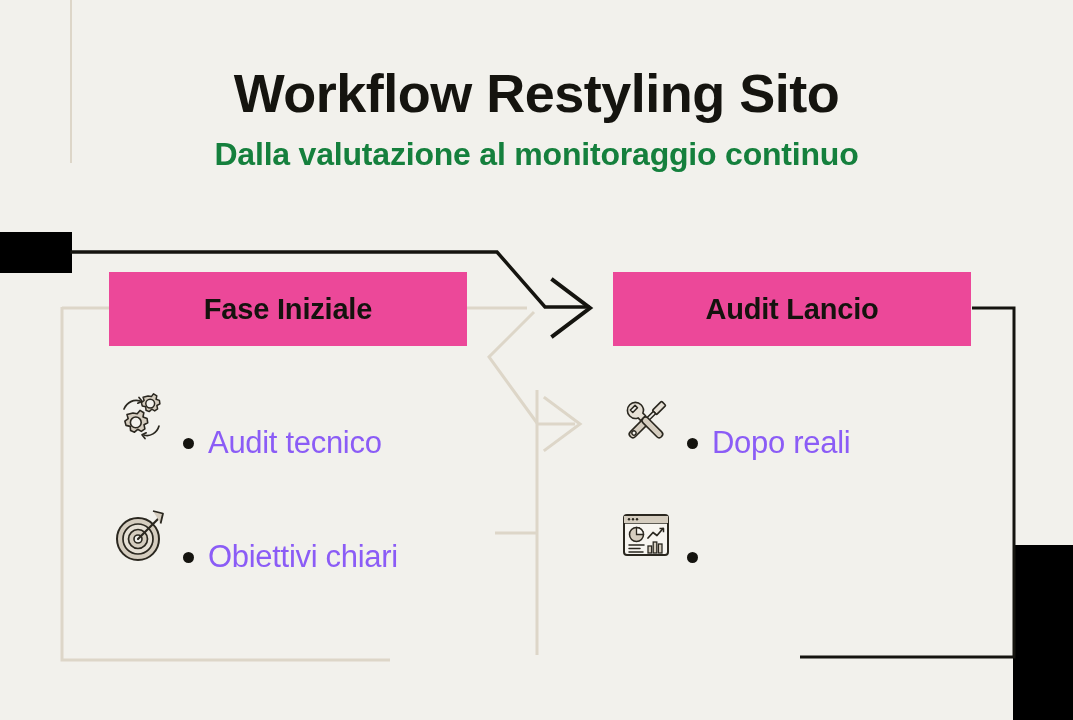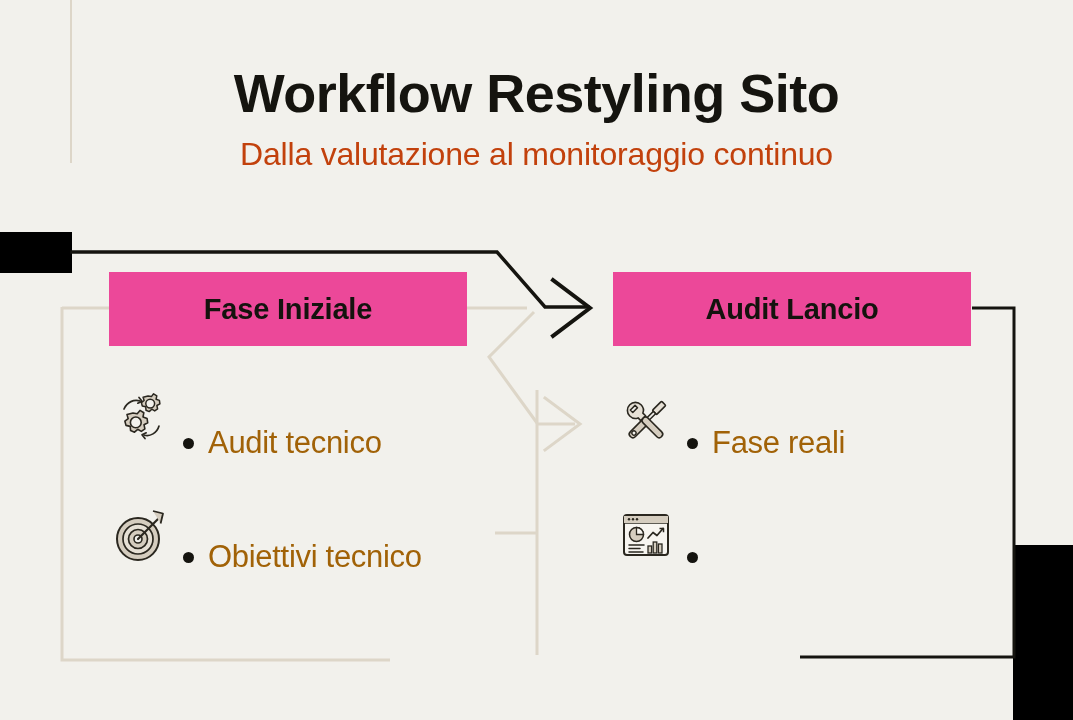--- a/index.html
+++ b/index.html
@@ -24,21 +24,21 @@
   svg.lines{ position:absolute; left:0; top:0; width:1073px; height:720px; overflow:visible; }
 
   
   .title-wrap{ position:absolute; left:0; top:62px; width:1073px; text-align:center; }
   .title{
     font-size:54px; font-weight:bold; color:#15140f;
     letter-spacing:-0.5px; line-height:1.15;
   }
   .subtitle{
     margin-top:12px;
-    font-size:32px; font-weight:400; color:#c2410c;
+    font-size:32px; font-weight:700; color:#15803d;
     letter-spacing:-0.2px;
   }
 
   
   .col{ position:absolute; top:272px; width:358px; }
   .col-left{ left:109px; }
   .col-right{ left:613px; }
 
   .phase-header{
     height:74px;
@@ -57,21 +57,21 @@
     margin-bottom:40px;
   }
   .item-icon{
     width:66px; height:60px;
     flex:0 0 66px;
     display:flex; align-items:center; justify-content:center;
   }
   .item-text{
     display:flex; align-items:center; gap:14px;
     margin-left:8px;
-    font-size:31px; color:#a16207; letter-spacing:-0.3px;margin-top:44px;
+    font-size:31px; color:#8b5cf6; letter-spacing:-0.3px;margin-top:44px;
   }
   .bullet{
     width:11px; height:11px; border-radius:50%;
     background:#15140f; flex:0 0 11px;
   }
 
   
   .ic{ display:block; }
 </style>
 </head>
@@ -153,21 +153,21 @@
             <circle cx="26" cy="33" r="9.5" fill="#d5cdbf" stroke="#2a271f" stroke-width="1.7"></circle>
             <circle cx="26" cy="33" r="4" fill="#f2f1ec" stroke="#2a271f" stroke-width="1.6"></circle>
 
             <path d="M26,33 L50,9" fill="none" stroke="#2a271f" stroke-width="2.2" stroke-linecap="round"></path>
 
             <path d="M41,5 L51,7.5 L48.6,17.5" fill="#d5cdbf" stroke="#2a271f" stroke-width="1.8" stroke-linejoin="round"></path>
           </svg>
         </div>
         <div class="item-text">
           <span class="bullet"></span>
-          <span>Obiettivi tecnico</span>
+          <span>Obiettivi chiari</span>
         </div>
       </div>
 
     </div>
   </div>
 
   <div class="col col-right">
     <div class="phase-header">
       <div class="phase-title">Audit Lancio</div>
     </div>
@@ -187,21 +187,21 @@
             <g transform="rotate(-45 30 29)">
               <path d="M30,6 C25.6,6 22,9.6 22,14 C22,17.2 23.9,20 26.6,21.2 L26.6,25
                        L33.4,25 L33.4,21.2 C36.1,20 38,17.2 38,14 C38,9.6 34.4,6 30,6 Z
                        M30,10.2 L33.3,10.2 L33.3,13.6 L26.7,13.6 L26.7,10.2 Z" fill="#e6e0d5" stroke="#2a271f" stroke-width="1.6" stroke-linejoin="round"></path>
               <rect x="26.6" y="25" width="6.8" height="26" rx="3.2" fill="#d5cdbf" stroke="#2a271f" stroke-width="1.6"></rect>
             </g>
           </svg>
         </div>
         <div class="item-text">
           <span class="bullet"></span>
-          <span>Fase reali</span>
+          <span>Dopo reali</span>
         </div>
       </div>
 
       <div class="item">
         <div class="item-icon">
           <svg class="ic" width="60" height="56" viewBox="0 0 60 56">
             <rect x="8" y="8" width="44" height="40" rx="3" fill="#f7f5f0" stroke="#2a271f" stroke-width="2"></rect>
             <path d="M8,16 L52,16" stroke="#2a271f" stroke-width="1.6"></path>
             <rect x="8" y="9" width="44" height="7" fill="#d5cdbf"></rect>
             <circle cx="13" cy="12.3" r="1.2" fill="#2a271f"></circle>

